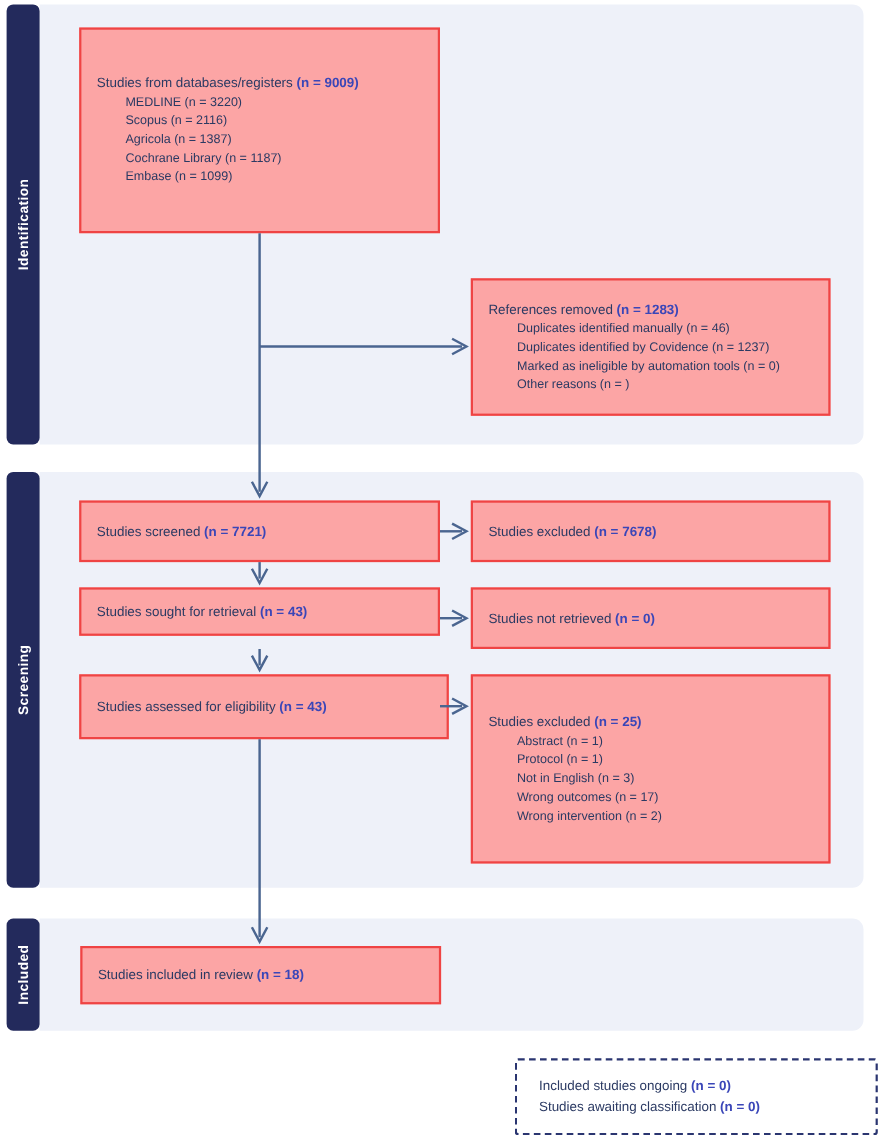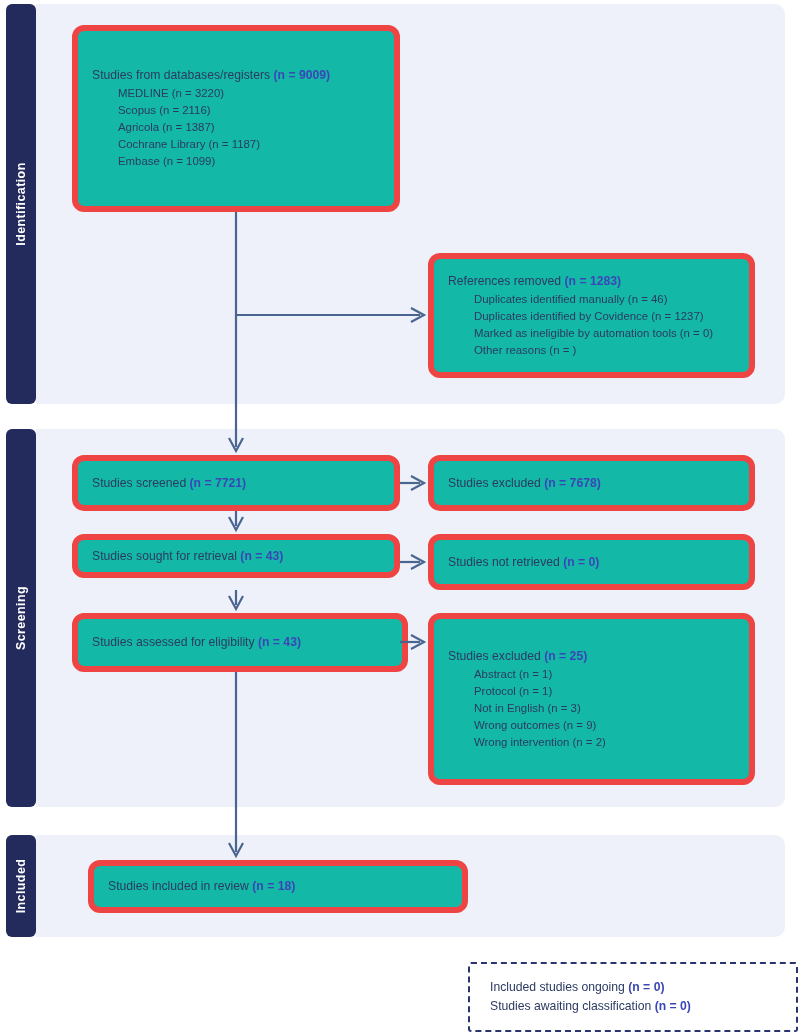--- a/index.html
+++ b/index.html
@@ -41,23 +41,23 @@
   
   .stage-panel {
     position: absolute;
     background: #eef1f9;
     border-radius: 0 10px 10px 0;
   }
 
   
   .flow-box {
     position: absolute;
-    background: #14b8a6;
-    border: 6px solid #ef4444;
-    border-radius: 12px;
+    background: #fca5a5;
+    border: 2px solid #ef4444;
+    border-radius: 0;
     box-sizing: border-box;
     display: flex;
     flex-direction: column;
     justify-content: center;
     padding: 0 14px;
   }
   .flow-box.dashed {
     background: transparent;
     border: 2px dashed #2a3570;
     border-radius: 3px;
@@ -176,31 +176,31 @@
   </div>
 
   <div class="flow-box" style="left:428px; top:613px; width:327px; height:172px;">
     <div class="box-title">
       <span>Studies excluded </span><span class="accent">(n = 25)</span>
     </div>
     <ul class="sub-list">
       <li class="sub-item">Abstract (n = 1)</li>
       <li class="sub-item">Protocol (n = 1)</li>
       <li class="sub-item">Not in English (n = 3)</li>
-      <li class="sub-item">Wrong outcomes (n = 9)</li>
+      <li class="sub-item">Wrong outcomes (n = 17)</li>
       <li class="sub-item">Wrong intervention (n = 2)</li>
     </ul>
   </div>
 
   <div class="stage-panel" style="left:36px; top:835px; width:749px; height:102px;"></div>
   <div class="stage-band" style="left:6px; top:835px; width:30px; height:102px;">
     <span class="stage-band-label">Included</span>
   </div>
 
-  <div class="flow-box" style="left:88px; top:860px; width:380px; height:53px;">
+  <div class="flow-box" style="left:73px; top:860px; width:328px; height:53px;">
     <div class="box-title">
       <span>Studies included in review </span><span class="accent">(n = 18)</span>
     </div>
   </div>
 
   <div class="flow-box dashed" style="left:468px; top:962px; width:330px; height:70px; padding-left:20px;">
     <div class="plain-line">
       <span>Included studies ongoing </span><span class="accent">(n = 0)</span>
     </div>
     <div class="plain-line">

